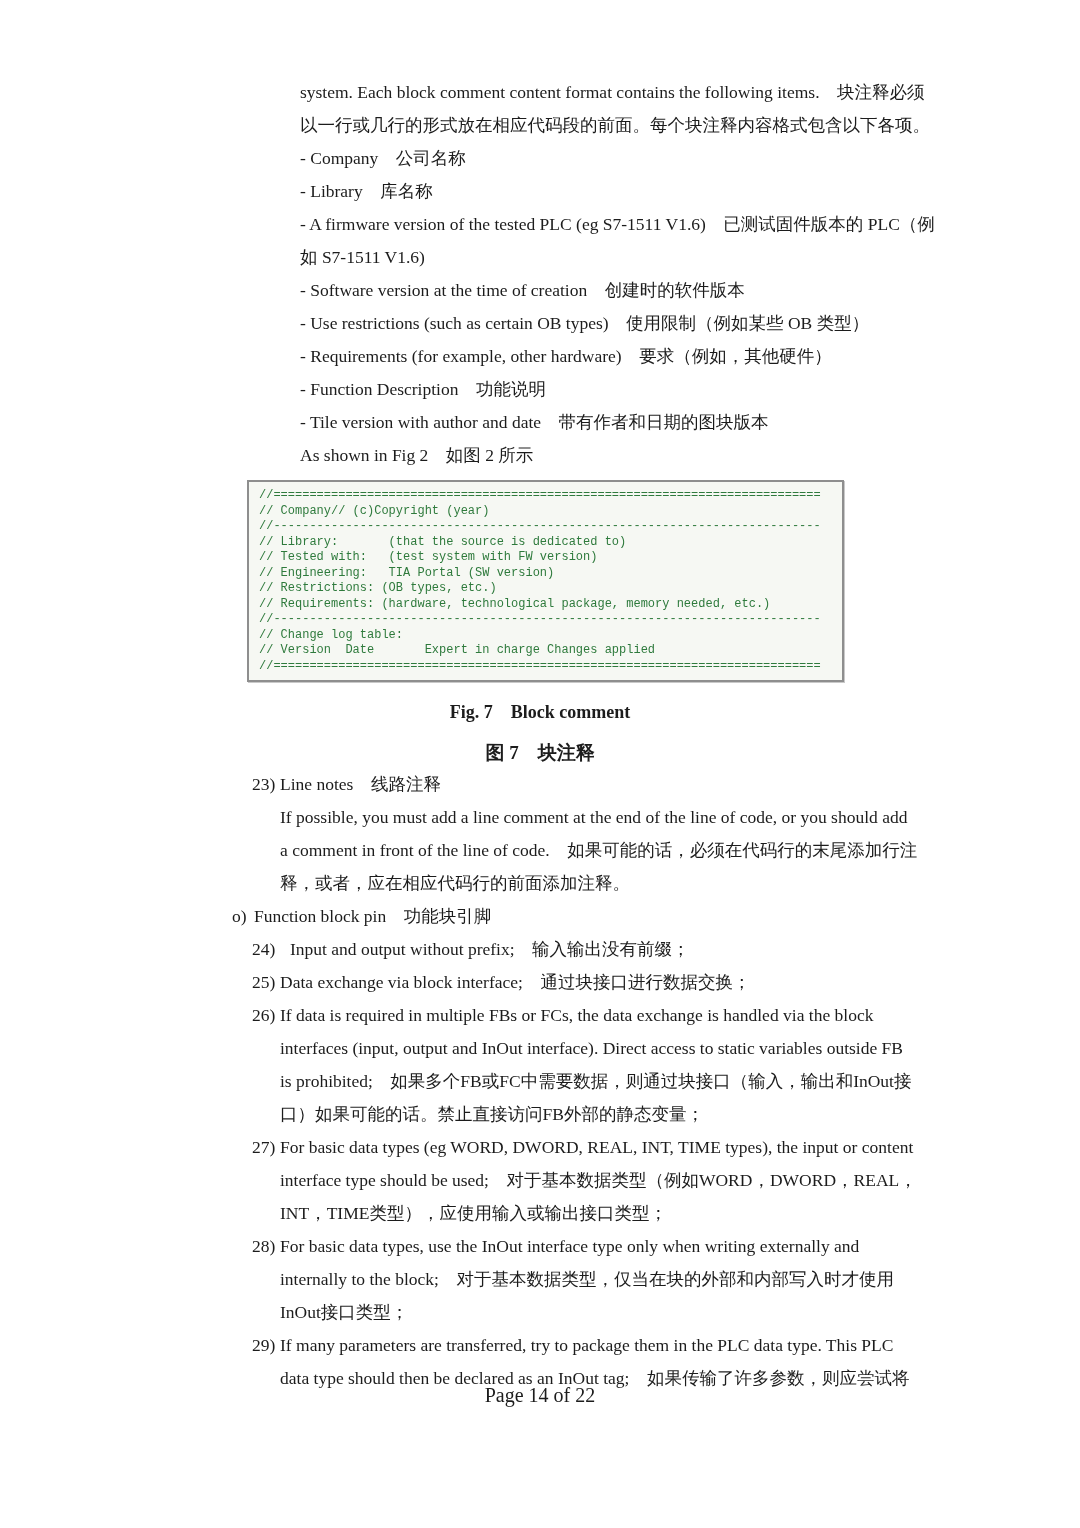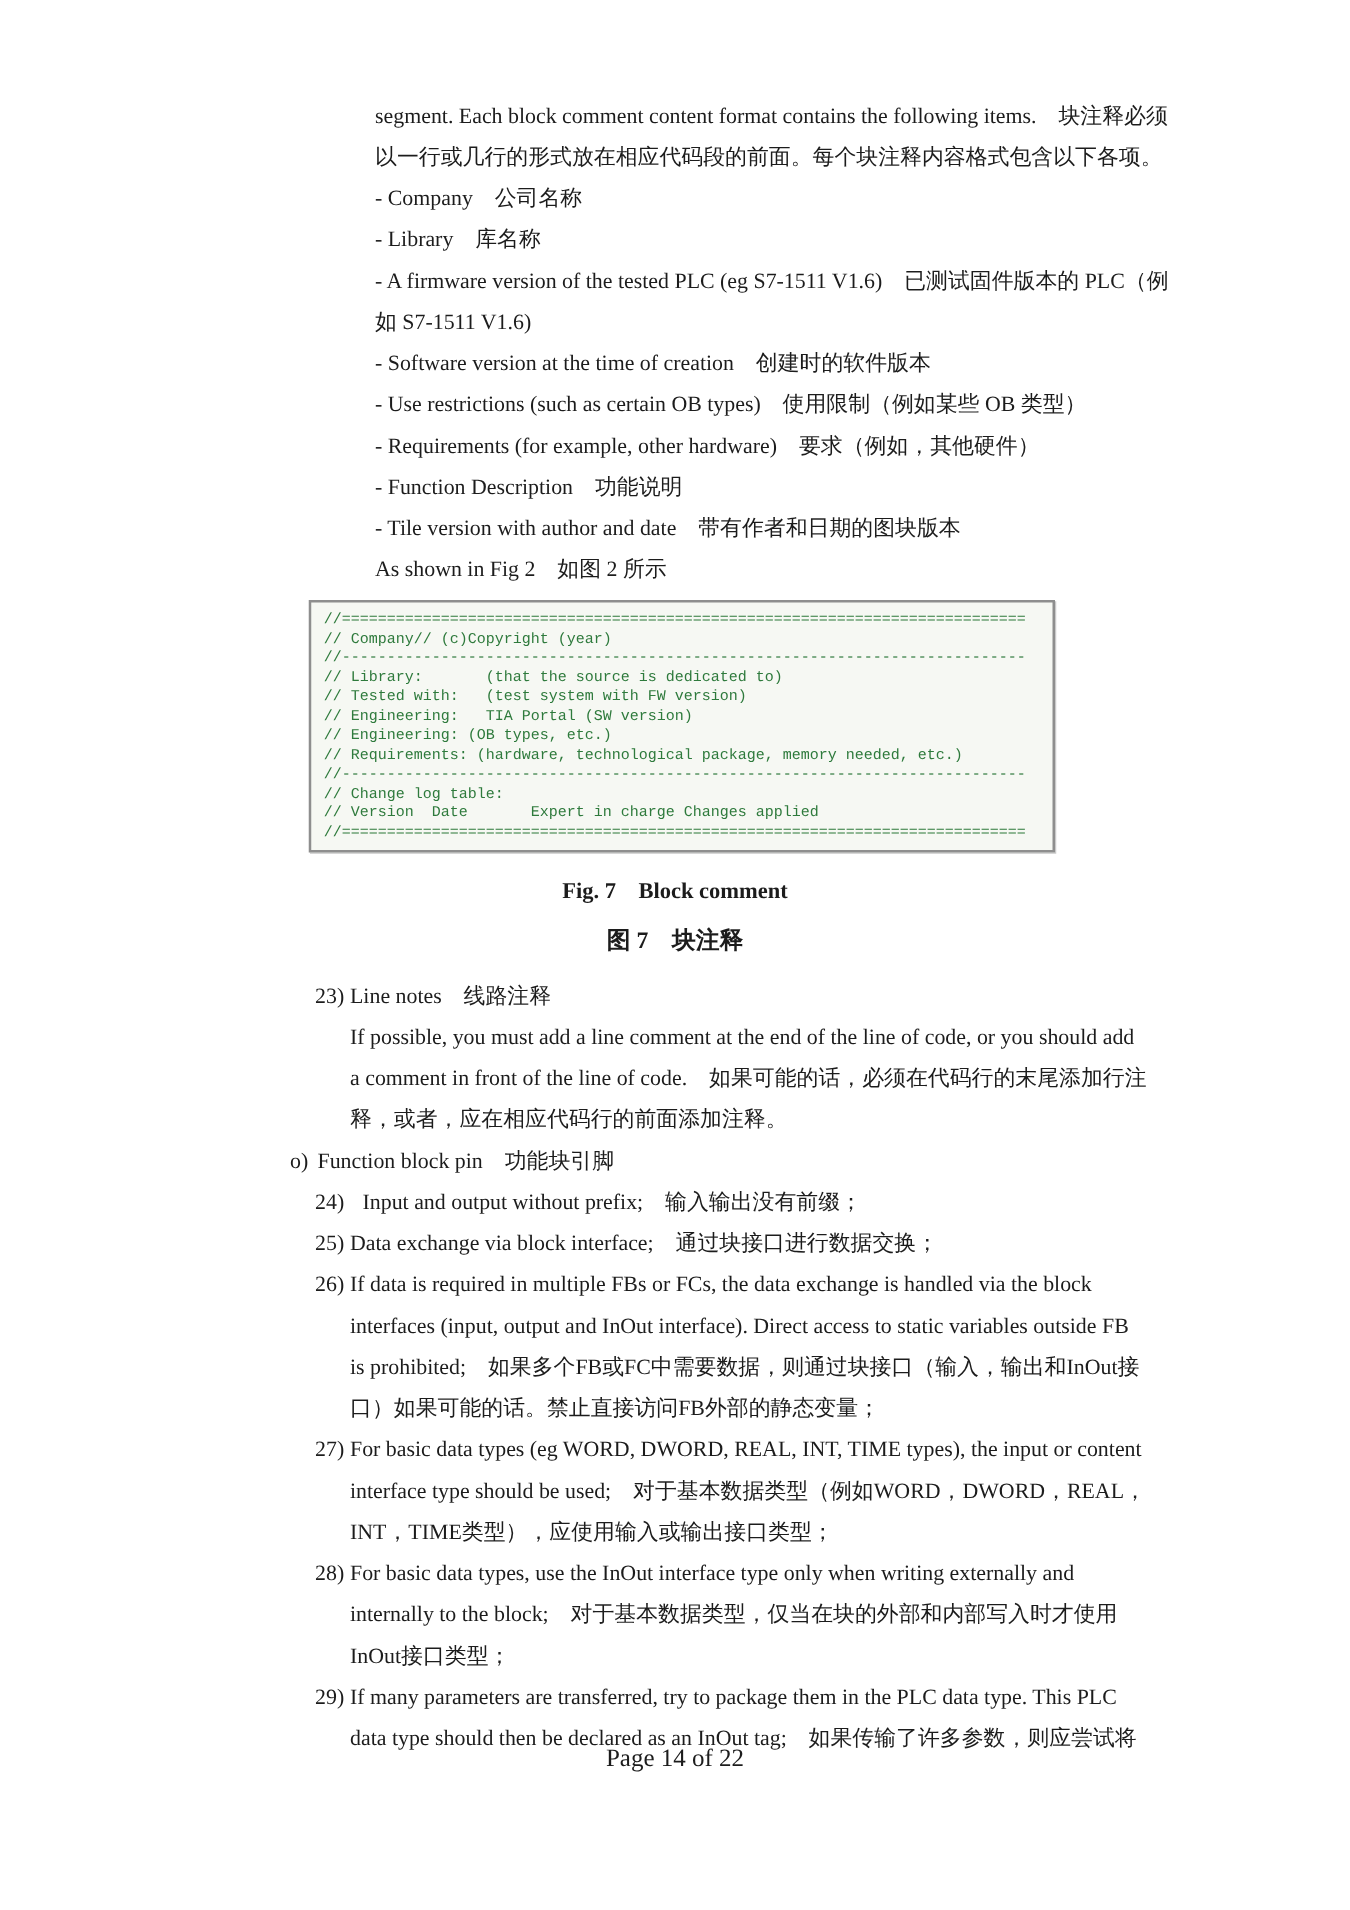--- a/index.html
+++ b/index.html
@@ -39,21 +39,21 @@
   .caption{
     text-align:center;
     font-size:18px;
     line-height:24px;
     margin-top:18px;
     white-space:pre;
     font-weight:bold;
   }
   .caption.zh{margin-top:17px;font-size:19px;}
   
-  .list{margin-top:15px;}
+  .list{margin-top:3px;}
   .li{display:flex;margin-left:252px;margin-right:70px;}
   .li .num{
     flex:none;width:28px;
     font-size:17.5px;line-height:33px;
     white-space:pre;
   }
   .li .num.wide{width:38px;}
   .li.o-row{margin-left:232px;}
   .li.o-row .num{width:22px;}
   .li .body{flex:1;min-width:0;}
@@ -65,42 +65,42 @@
     white-space:pre;
   }
 </style>
 </head>
 <body>
 
 <div class="page">
   <div class="content">
 
     <div class="intro">
-        <div class="t-line">segment. Each block comment content format contains the following items.　块注释必须</div>
+        <div class="t-line">system. Each block comment content format contains the following items.　块注释必须</div>
         <div class="t-line">以一行或几行的形式放在相应代码段的前面。每个块注释内容格式包含以下各项。</div>
         <div class="t-line">- Company　公司名称</div>
         <div class="t-line">- Library　库名称</div>
         <div class="t-line">- A firmware version of the tested PLC (eg S7-1511 V1.6)　已测试固件版本的 PLC（例</div>
         <div class="t-line">如 S7-1511 V1.6)</div>
         <div class="t-line">- Software version at the time of creation　创建时的软件版本</div>
         <div class="t-line">- Use restrictions (such as certain OB types)　使用限制（例如某些 OB 类型）</div>
         <div class="t-line">- Requirements (for example, other hardware)　要求（例如，其他硬件）</div>
         <div class="t-line">- Function Description　功能说明</div>
         <div class="t-line">- Tile version with author and date　带有作者和日期的图块版本</div>
         <div class="t-line">As shown in Fig 2　如图 2 所示</div>
       </div>
 
     <div class="figure-box">
         <div class="code-line">//============================================================================</div>
         <div class="code-line">// Company// (c)Copyright (year)</div>
         <div class="code-line">//----------------------------------------------------------------------------</div>
         <div class="code-line">// Library:       (that the source is dedicated to)</div>
         <div class="code-line">// Tested with:   (test system with FW version)</div>
         <div class="code-line">// Engineering:   TIA Portal (SW version)</div>
-        <div class="code-line">// Engineering: (OB types, etc.)</div>
+        <div class="code-line">// Restrictions: (OB types, etc.)</div>
         <div class="code-line">// Requirements: (hardware, technological package, memory needed, etc.)</div>
         <div class="code-line">//----------------------------------------------------------------------------</div>
         <div class="code-line">// Change log table:</div>
         <div class="code-line">// Version  Date       Expert in charge Changes applied</div>
         <div class="code-line">//============================================================================</div>
       </div>
 
     <div class="caption">Fig. 7    Block comment</div>
     <div class="caption zh">图 7　块注释</div>
 

